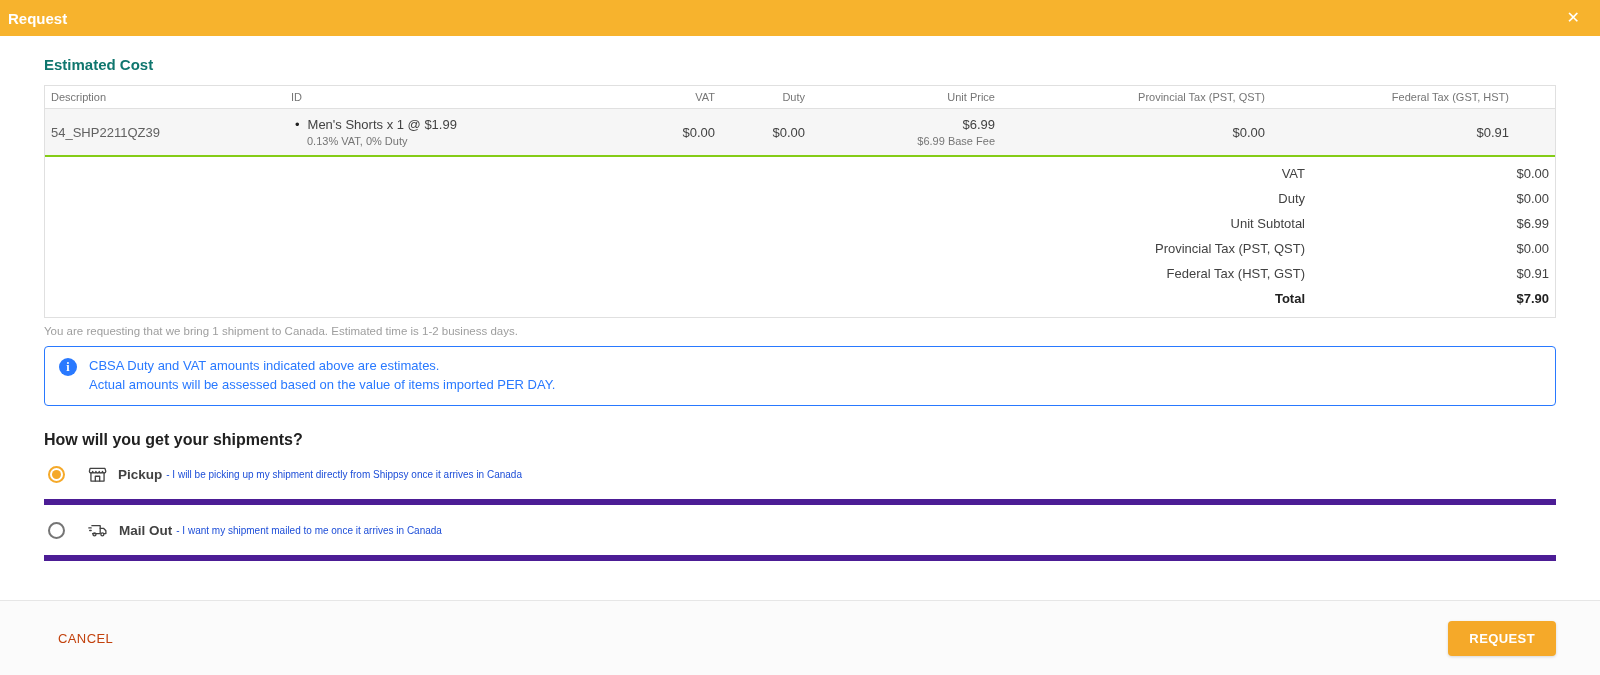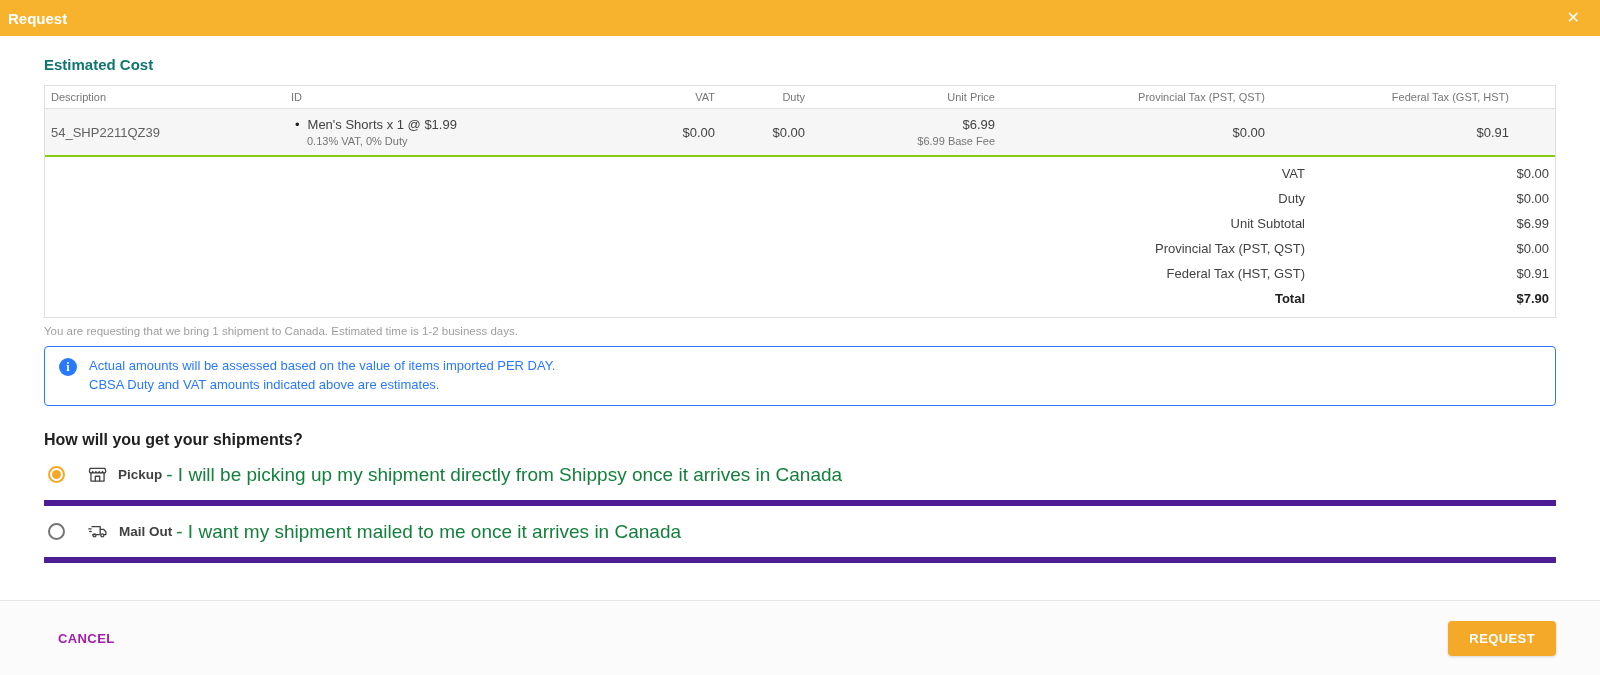--- a/index.html
+++ b/index.html
@@ -152,36 +152,36 @@
   .radio.selected::after {
     content: "";
     position: absolute;
     left: 2px; top: 2px;
     width: 9px; height: 9px;
     border-radius: 50%;
     background: #F5A929;
   }
   .opt-icon { margin-right: 10px; display: flex; align-items: center; }
   .opt-label { font-weight: bold; font-size: 13.5px; color: #424242; margin-right: 4px; }
-  .opt-desc { font-size: 19px; color: #15803d; }
+  .opt-desc { font-size: 10px; color: #1d4ed8; }
 
   
   .modal-footer {
     flex: 0 0 auto;
     height: 75px;
     border-top: 1px solid #e6e6e6;
     background: #fbfbfb;
     display: flex;
     align-items: center;
     padding: 0 44px 0 58px;
   }
   .cancel-btn {
-    color: #a21caf;
+    color: #c2410c;
     font-size: 13px;
-    font-weight: bold;
+    font-weight: normal;
     letter-spacing: 0.4px;
     cursor: pointer;
   }
   .request-btn {
     margin-left: auto;
     background: #F5A929;
     color: #ffffff;
     font-size: 13px;
     font-weight: bold;
     letter-spacing: 0.4px;
@@ -261,22 +261,22 @@
         <div class="summary-value">$7.90</div>
       </div>
     </div>
   </div>
 
   <div class="note-text">You are requesting that we bring 1 shipment to Canada. Estimated time is 1-2 business days.</div>
 
   <div class="info-box">
     <span class="info-icon">i</span>
     <div class="info-text">
+      <div>CBSA Duty and VAT amounts indicated above are estimates.</div>
       <div>Actual amounts will be assessed based on the value of items imported PER DAY.</div>
-      <div>CBSA Duty and VAT amounts indicated above are estimates.</div>
     </div>
   </div>
 
   <div class="ship-heading">How will you get your shipments?</div>
 
   <div class="option-row">
     <span class="radio selected"></span>
     <span class="opt-icon">
       <svg viewBox="0 0 24 24" width="21" height="21" fill="none" stroke="#424242" stroke-width="1.5" stroke-linecap="round" stroke-linejoin="round">
         <path d="M4.5 10.5 V19.5 H19.5 V10.5"></path>

